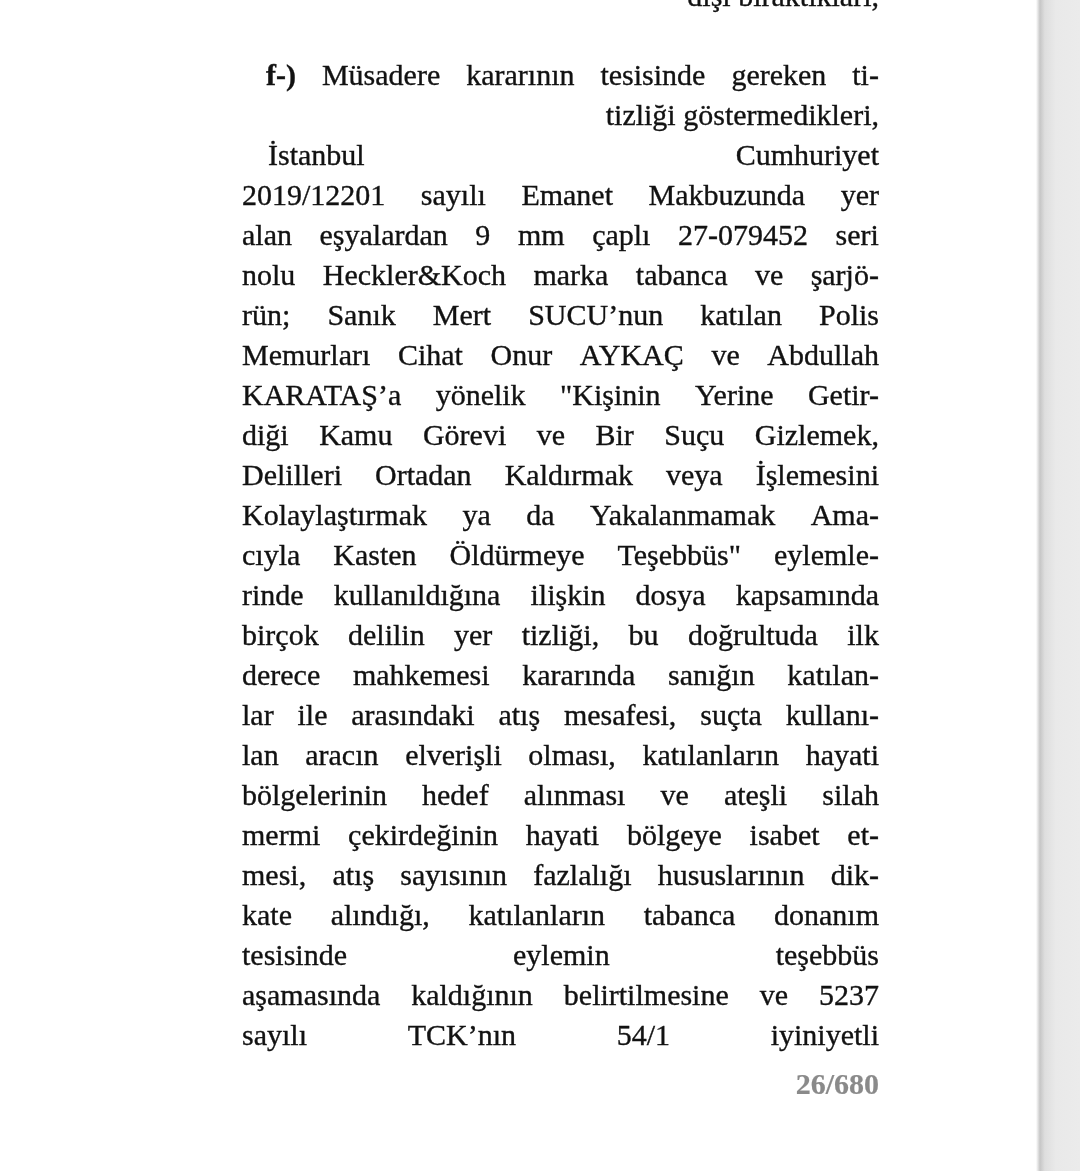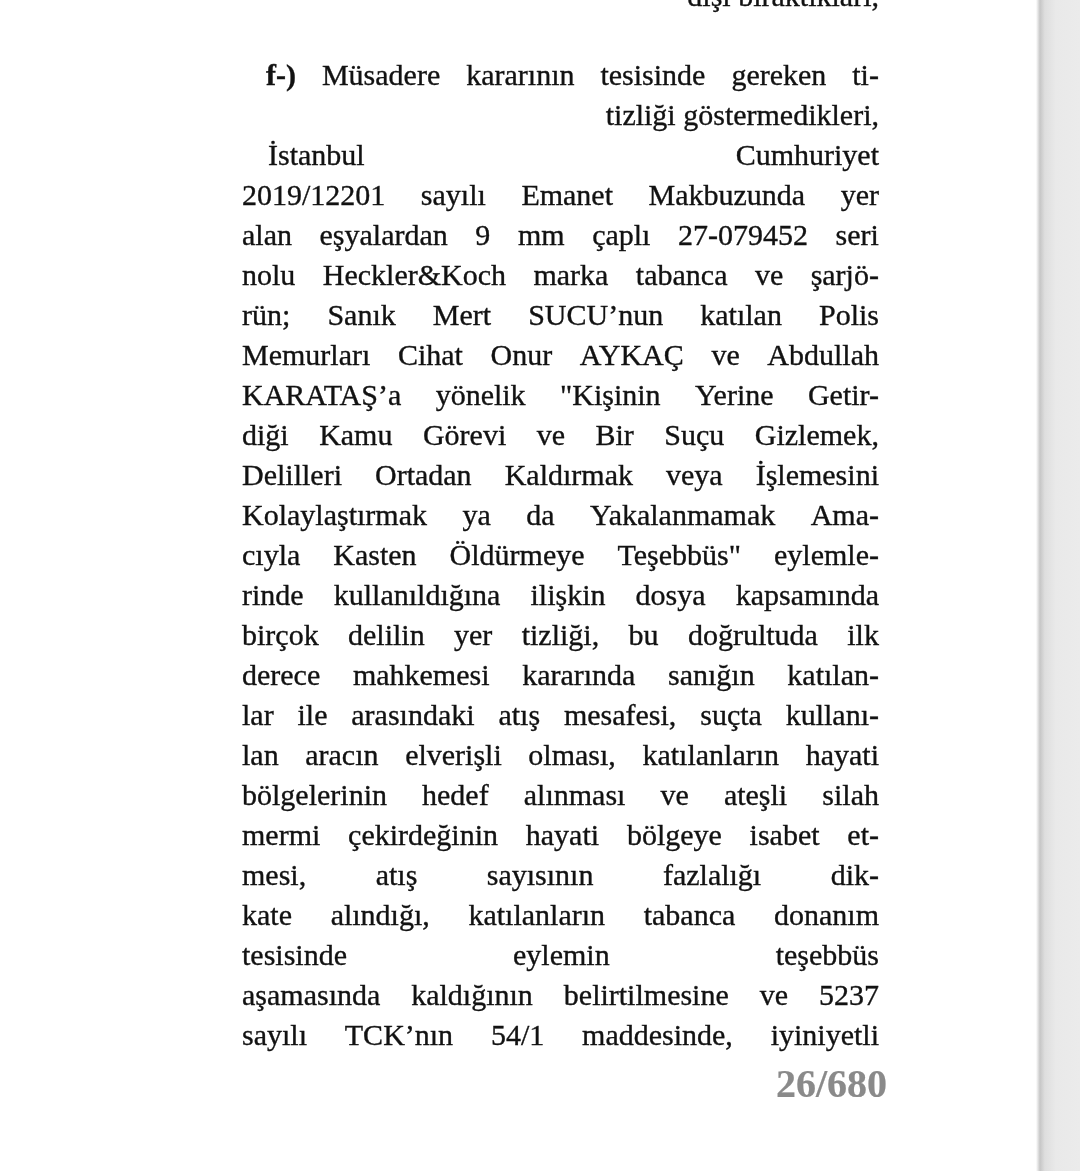--- a/index.html
+++ b/index.html
@@ -25,23 +25,23 @@
     justify-content: space-between;
     white-space: nowrap;
   }
   .para-f { margin-top: 39px; }
   .para-f .fline { padding-left: 24px; }
   .para-f .fline span:first-child { font-weight: bold; }
   .body-para div:first-of-type { padding-left: 26px; }
   
   .page-number {
     position: absolute;
-    left: 250px; top: 1064px; width: 637px;
+    left: 242px; top: 1064px; width: 637px;
     text-align: right;
-    font-size: 40px; line-height: 40px;
+    font-size: 30px; line-height: 40px;
     font-weight: bold;
     color: #8a8a8a;
     -webkit-text-stroke: 0.2px currentColor;
   }
   
   .page-edge {
     position: absolute;
     left: 1036px; top: 0; width: 44px; height: 1171px;
     background: linear-gradient(to right,
       #ffffff 0%, #c6c6c6 9%, #dedede 20%, #e9e9e9 45%, #ebebeb 100%);
@@ -220,20 +220,21 @@
         <span>bölgeye</span>
         <span>isabet</span>
         <span>et-</span>
       </div>
 
       <div class="wline">
         <span>mesi,</span>
         <span>atış</span>
         <span>sayısının</span>
         <span>fazlalığı</span>
+        <span>hususlarının</span>
         <span>dik-</span>
       </div>
 
       <div class="wline">
         <span>kate</span>
         <span>alındığı,</span>
         <span>katılanların</span>
         <span>tabanca</span>
         <span>donanım</span>
       </div>
@@ -249,21 +250,20 @@
         <span>kaldığının</span>
         <span>belirtilmesine</span>
         <span>ve</span>
         <span>5237</span>
       </div>
 
       <div class="wline">
         <span>sayılı</span>
         <span>TCK’nın</span>
         <span>54/1</span>
-        <span>maddesinde,</span>
         <span>iyiniyetli</span>
       </div>
     </div>
 </div>
 
 <div class="page-number">26/680</div>
 
 <div class="page-edge"></div>
 
 </body></html>

